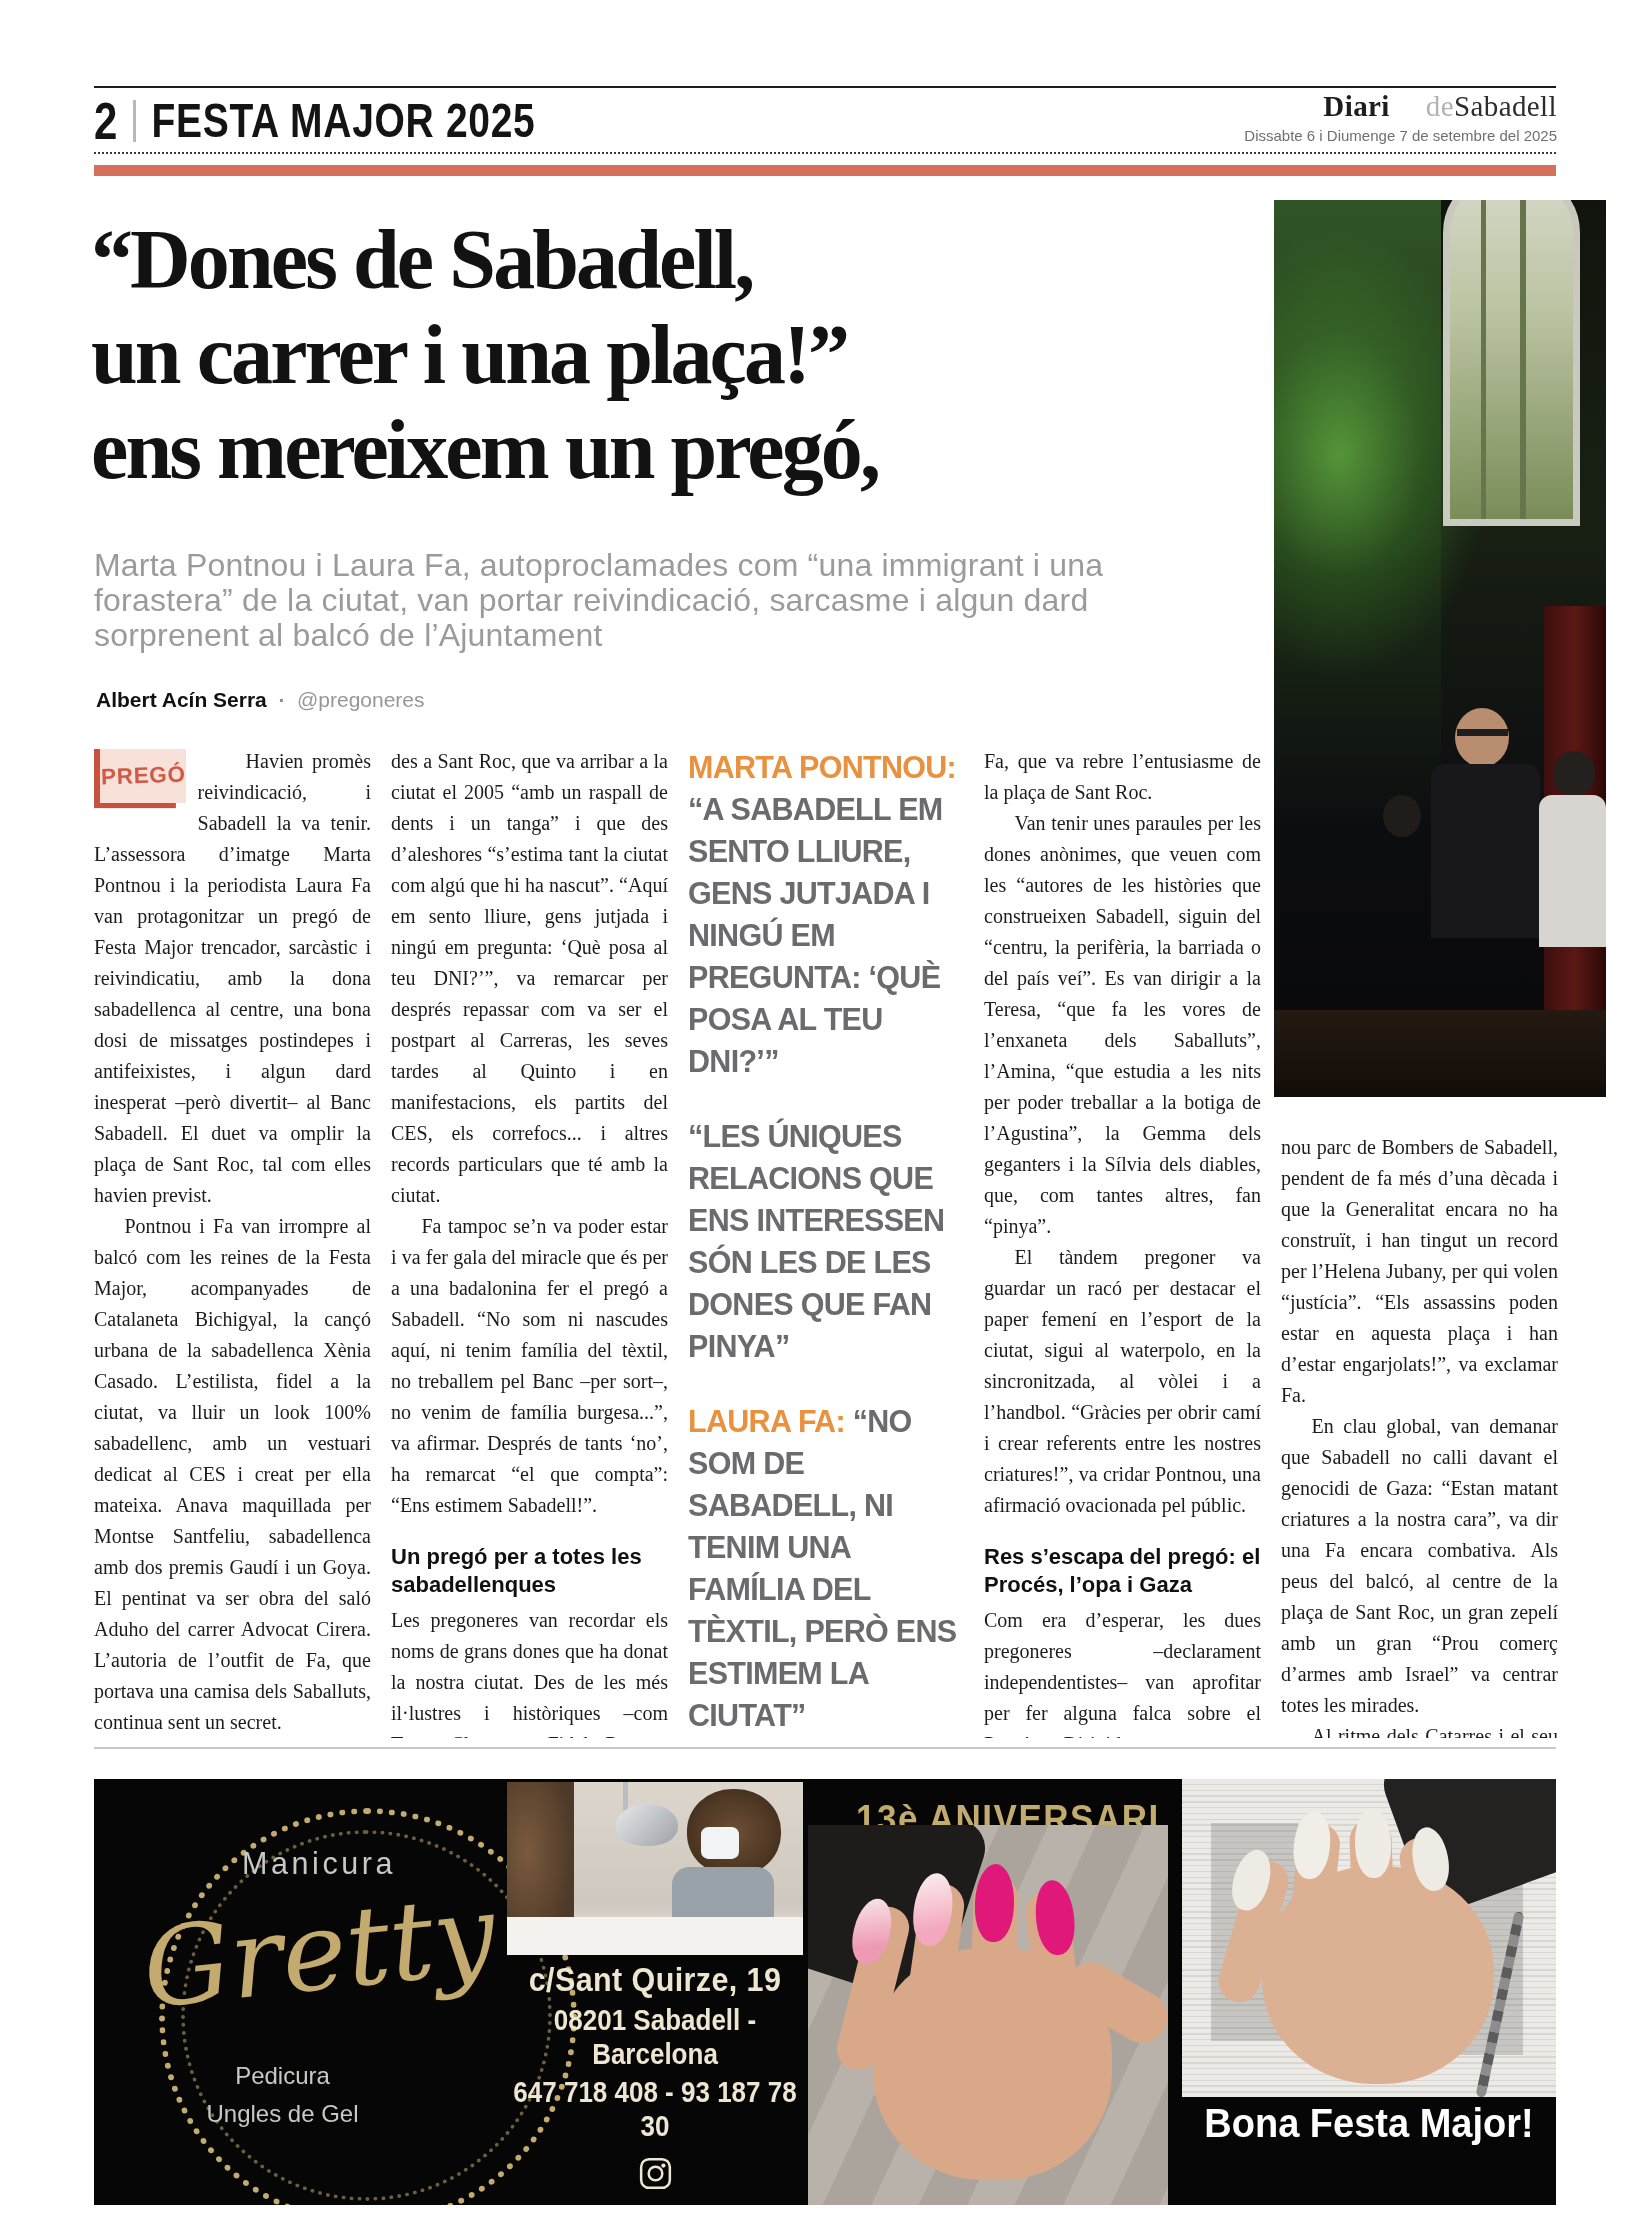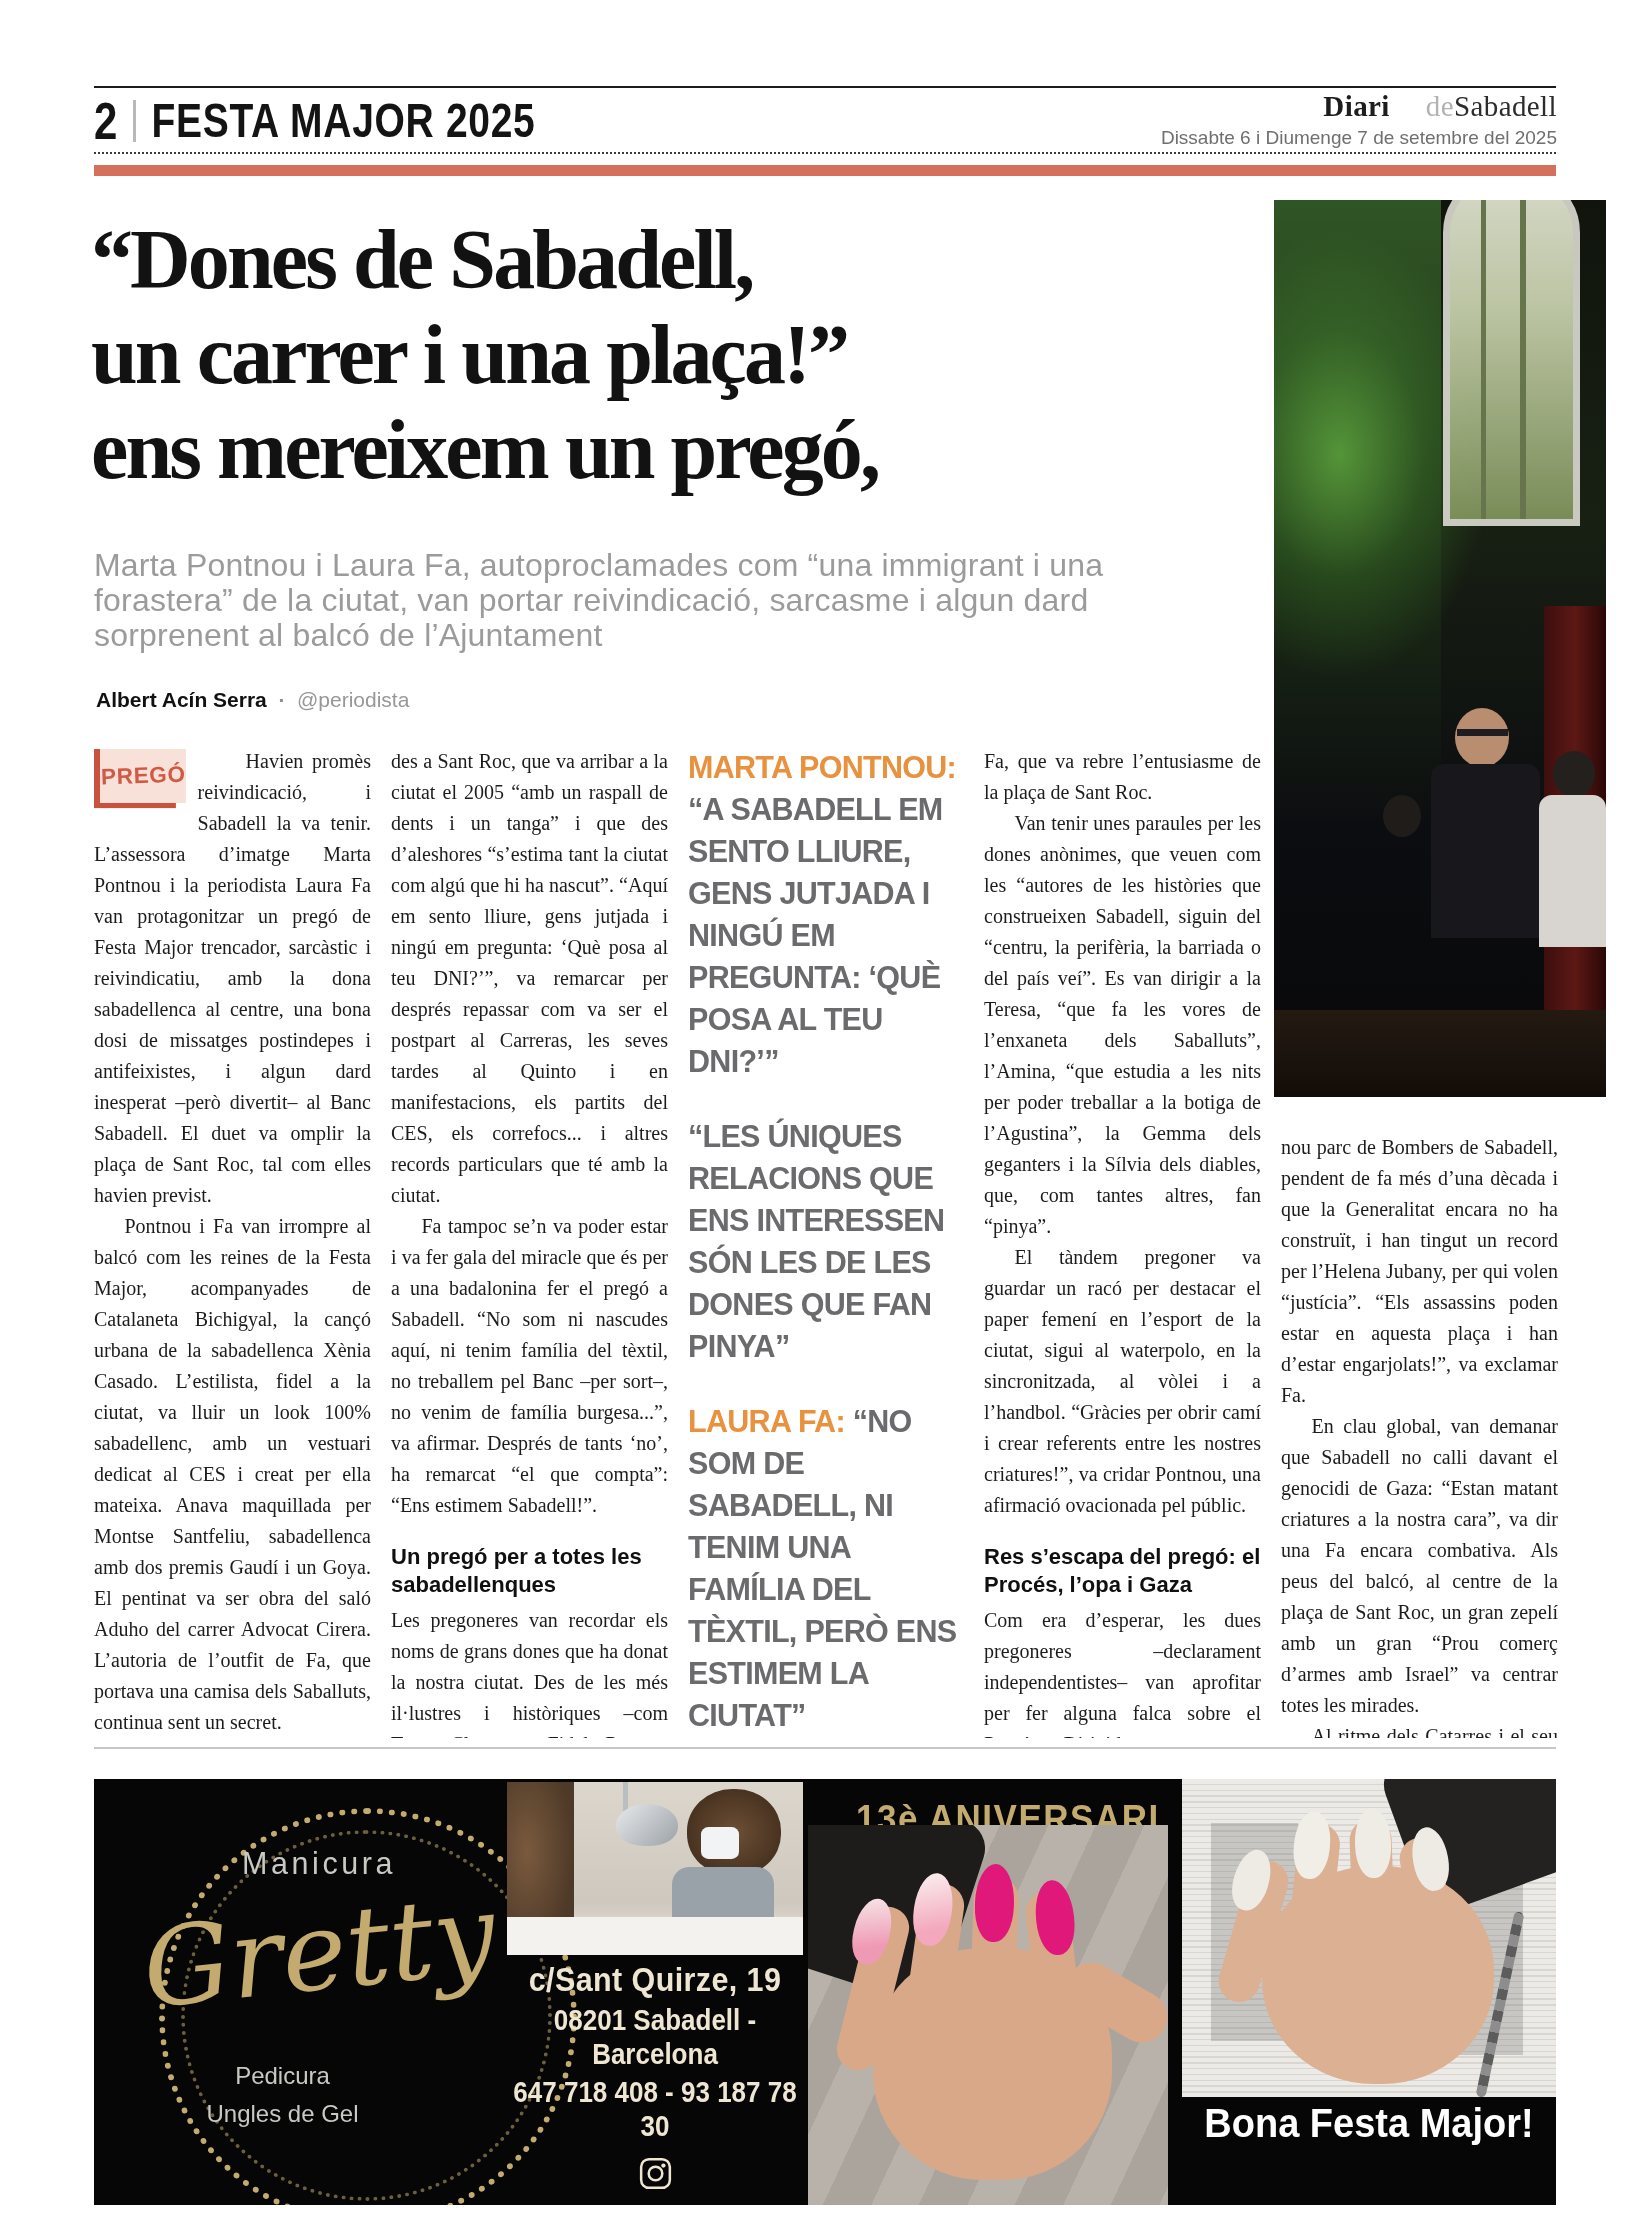--- a/index.html
+++ b/index.html
@@ -13,21 +13,21 @@
                transform:scaleY(1.25);transform-origin:left center;letter-spacing:0;color:#141414;}
   .header-divider{width:2.2px;height:42px;background:#b9b9b9;}
   .section-title{font-family:"Liberation Sans",sans-serif;font-weight:900;font-size:39px;
                  transform:scaleY(1.25);transform-origin:left center;letter-spacing:0.7px;color:#141414;}
   .header-right{position:absolute;right:94px;top:90px;text-align:right;}
   .masthead{font-size:29px;letter-spacing:0.4px;}
   .masthead .m-bold{font-weight:700;color:#1d1d1d;}
   .masthead .m-mid{font-weight:400;color:#b2b2b2;margin-left:36px;}
   .masthead .m-end{font-weight:400;color:#2c2c2c;}
   .date-line{margin-top:4.4px;font-family:"Liberation Sans",sans-serif;font-weight:400;
-             font-size:19px;color:#6f6f6f;}
+             font-size:15px;color:#6f6f6f;}
   .dotted-rule{position:absolute;left:94px;top:152px;width:1462px;border-top:2.9px dotted #3a3a3a;}
   .accent-bar{position:absolute;left:94px;top:165px;width:1462px;height:11px;background:#d4705c;}
 
   
   .headline{position:absolute;left:91px;top:212px;width:1132px;
             font-weight:700;font-size:84px;line-height:95px;letter-spacing:-2.9px;color:#121212;}
   .standfirst{position:absolute;left:94px;top:548px;width:1088px;
               font-family:"Liberation Sans",sans-serif;font-weight:300;font-size:32px;
               line-height:35px;color:#9b9b9b;letter-spacing:0.2px;}
 
@@ -189,21 +189,21 @@
     <div class="ph-head" style="left:279px;top:551px;width:42px;height:46px;background:#23201e;"></div>
     <div class="ph-body" style="left:265px;top:595px;width:67px;height:152px;background:#d8d5d0;"></div>
     <div class="ph-head" style="left:109px;top:595px;width:38px;height:42px;background:#1f1c1a;"></div>
     <div class="ph-rail"></div>
     <div class="ph-ledge"></div>
   </div>
 
   <div class="byline">
     <span class="author">Albert Acín Serra</span>
     <span class="sep">·</span>
-    <span class="handle">@periodista</span>
+    <span class="handle">@pregoneres</span>
   </div>
 
   <div class="col" id="col1">
     <div class="kicker-box">
       <span>PREGÓ</span>
     </div>
     <p><span class="lead-bold">Havien promès reivindicació</span><span>, i Sabadell la va tenir. L’assessora d’imatge Marta Pontnou i la periodista Laura Fa van protagonitzar un pregó de Festa Major trencador, sarcàstic i reivindicatiu, amb la dona sabadellenca al centre, una bona dosi de missatges postindepes i antifeixistes, i algun dard inesperat –però divertit– al Banc Sabadell. El duet va omplir la plaça de Sant Roc, tal com elles havien previst.</span></p>
     <p class="indent">Pontnou i Fa van irrompre al balcó com les reines de la Festa Major, acompanyades de Catalaneta Bichigyal, la cançó urbana de la sabadellenca Xènia Casado. L’estilista, fidel a la ciutat, va lluir un look 100% sabadellenc, amb un vestuari dedicat al CES i creat per ella mateixa. Anava maquillada per Montse Santfeliu, sabadellenca amb dos premis Gaudí i un Goya. El pentinat va ser obra del saló Aduho del carrer Advocat Cirera. L’autoria de l’outfit de Fa, que portava una camisa dels Saballuts, continua sent un secret.</p>
 
   </div>

